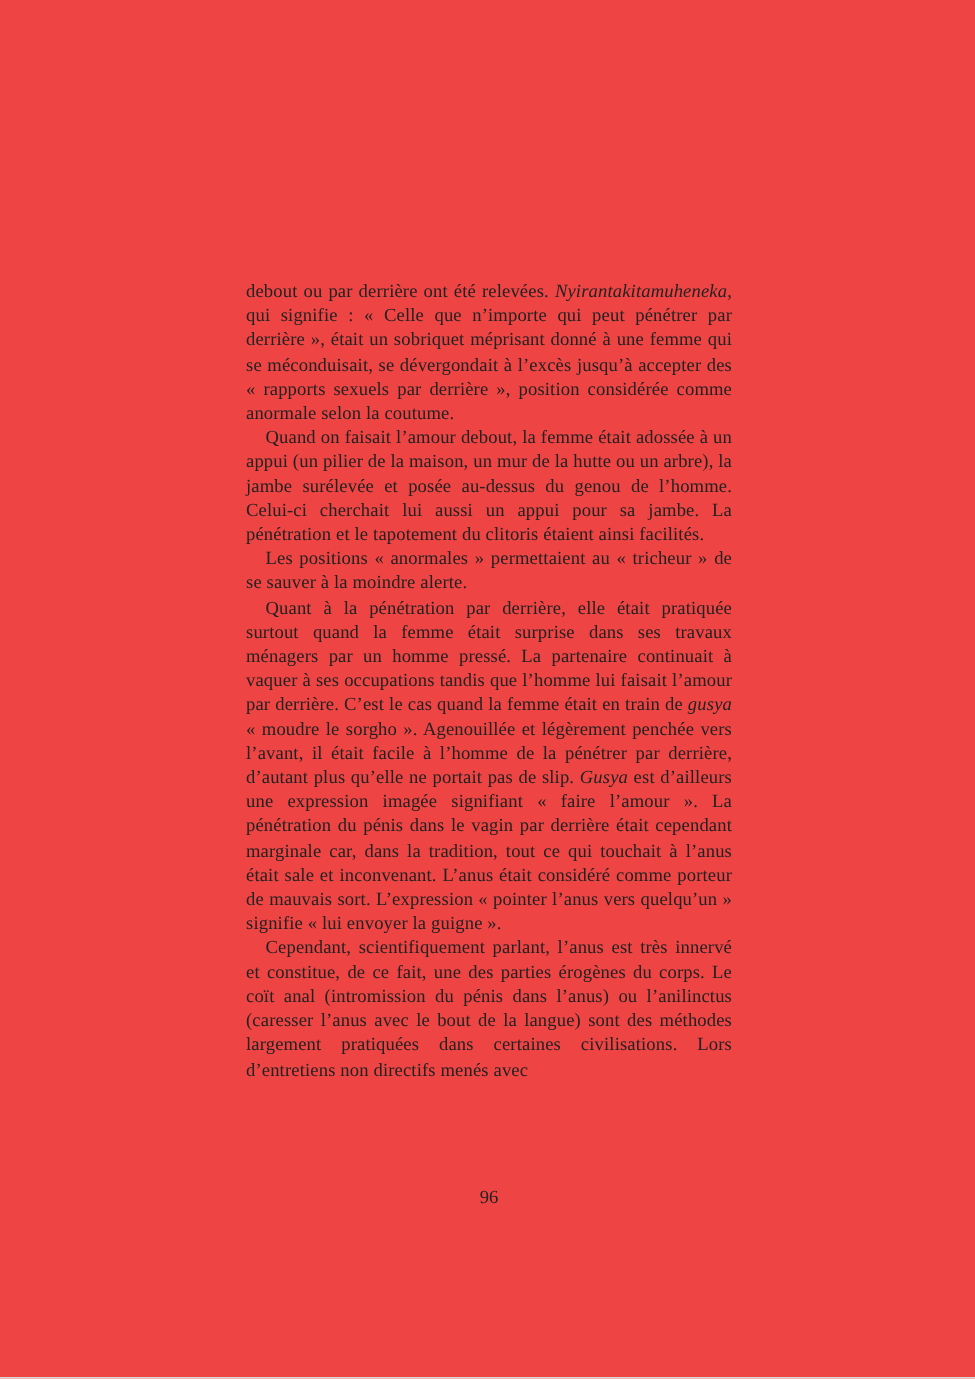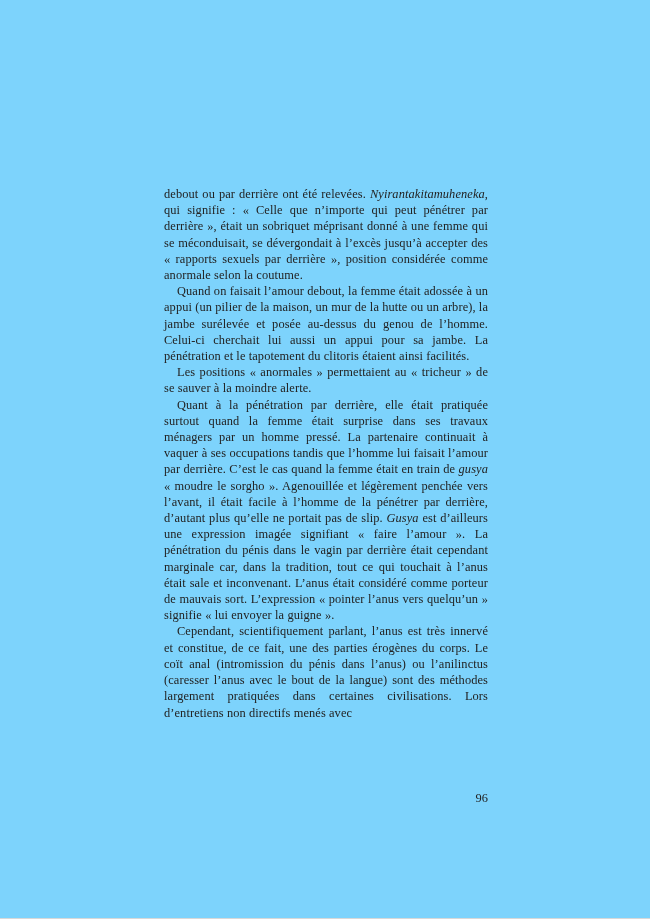--- a/index.html
+++ b/index.html
@@ -4,21 +4,21 @@
 <style>
   html, body {
     margin: 0;
     padding: 0;
     background: #ffffff;
   }
   .scan-page {
     position: relative;
     width: 650px;
     height: 919px;
-    background: #7dd3fc;
+    background: #ef4444;
     overflow: hidden;
     font-family: "Liberation Serif", "DejaVu Serif", serif;
     color: #222222;
   }
   .text-block {
     position: absolute;
     left: 164px;
     top: 186px;
     width: 324px;
     font-size: 12.4px;
@@ -35,21 +35,21 @@
     text-indent: 0;
   }
   .italic {
     font-style: italic;
   }
   .page-number {
     position: absolute;
     left: 164px;
     top: 791px;
     width: 324px;
-    text-align: right;
+    text-align: center;
     font-size: 12.4px;
     color: #222222;
   }
   .scan-edge {
     position: absolute;
     left: 0;
     bottom: 0;
     width: 100%;
     height: 1px;
     background: #d8d8d8;

